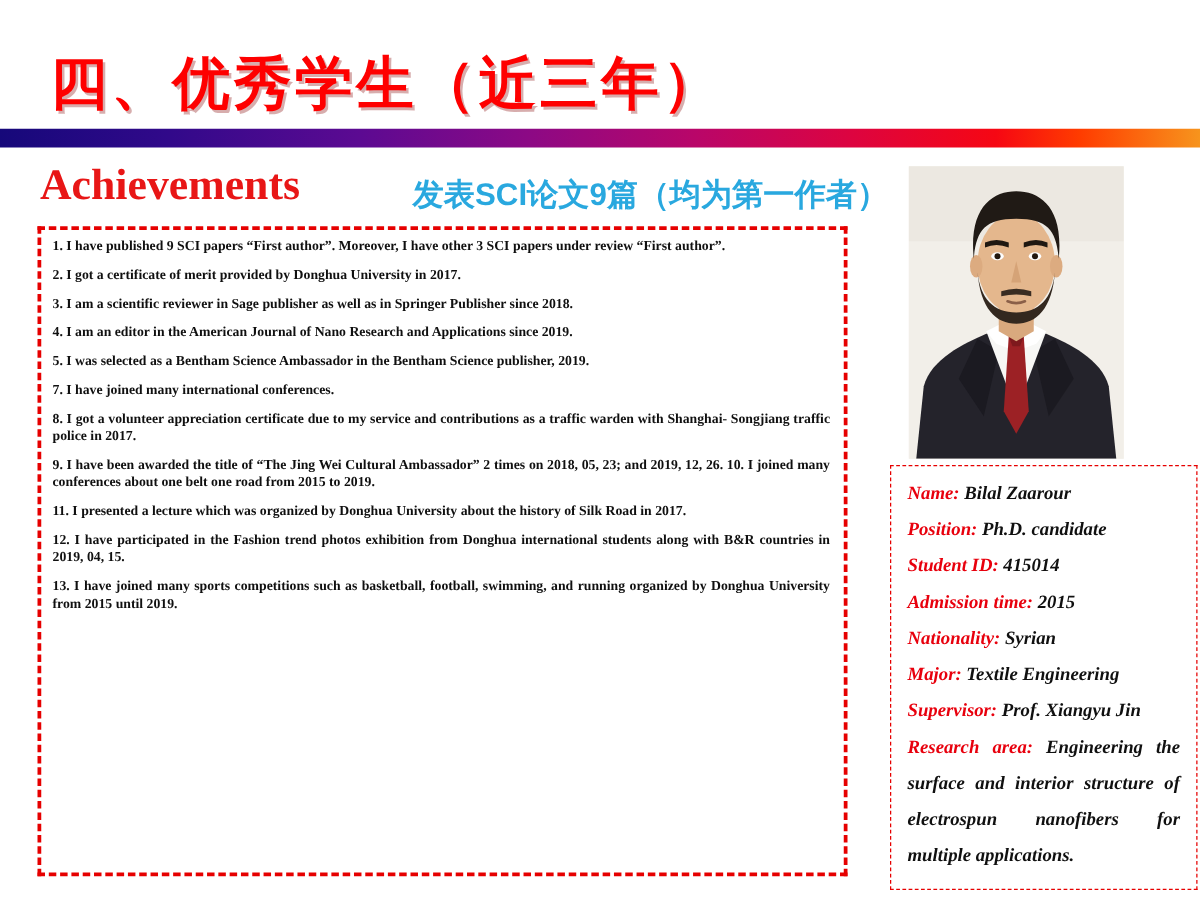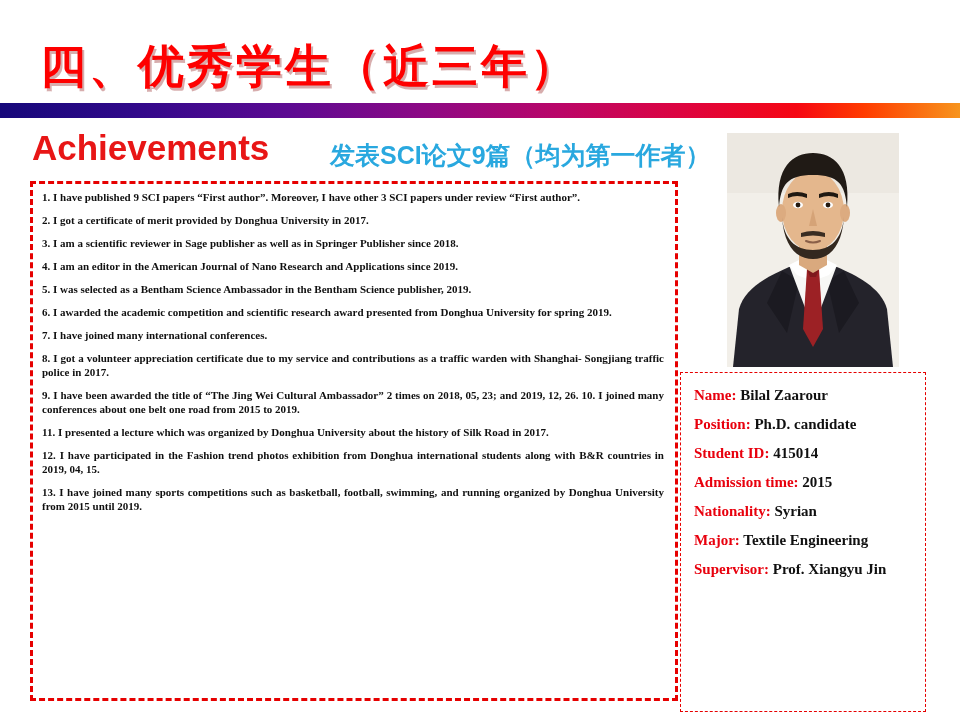--- a/index.html
+++ b/index.html
@@ -21,21 +21,21 @@
     white-space:nowrap;
   }
   .gradient-bar{
     position:absolute;left:0;top:103px;width:960px;height:15px;
     background:linear-gradient(to right,
       #16087a 0%, #31098a 14%, #5c0a92 30%, #8c0985 44%,
       #b90669 58%, #dd0440 71%, #f60713 83%, #ff3c00 90%, #f7941d 100%);
   }
   .ach-heading{
     position:absolute;left:32px;top:128px;margin:0;
-    font-family:Liberation Sans, sans-serif;
+    font-family:Liberation Serif, serif;
     font-size:35px;font-weight:bold;color:#e81616;
     white-space:nowrap;
   }
   .subtitle-zh{
     position:absolute;left:330px;top:139px;
     font-family:"Liberation Sans", sans-serif;
     font-size:25px;font-weight:bold;color:#29a8df;
     white-space:nowrap;
   }
   
@@ -51,25 +51,26 @@
     font-size:11px;line-height:1.27;font-weight:bold;color:#101010;
     text-align:justify;
   }
   
   .photo-frame{
     position:absolute;left:727px;top:133px;width:172px;height:234px;
     background:#f2efe9;
   }
   
   .profile-box{
-    position:absolute;left:680px;top:372px;
+    position:absolute;left:712px;top:372px;
     width:246px;height:340px;box-sizing:border-box;
     border:1px dashed #e60000;
     padding:8px 13px 4px 13px;
     overflow:hidden;
+    font-style:italic;
   }
   .profile-field{
     margin:0;
     font-size:15px;line-height:29px;font-weight:bold;
     text-align:justify;color:#101010;
   }
   .profile-field .lbl{color:#e8000d;}
   .profile-field .val{color:#101010;}
 </style>
 </head>
@@ -84,21 +85,20 @@
   <h2 class="ach-heading">Achievements</h2>
 
   <div class="subtitle-zh">发表SCI论文9篇（均为第一作者）</div>
 
   <div class="ach-box">
       <p class="ach-item">1. I have published  9 SCI papers “First author”.  Moreover, I have other 3 SCI papers under  review “First author”.</p>
       <p class="ach-item">2. I got a certificate  of merit provided  by Donghua  University in 2017.</p>
       <p class="ach-item">3. I am a scientific  reviewer in Sage publisher  as well as in Springer  Publisher  since 2018.</p>
       <p class="ach-item">4. I am an editor in the American  Journal  of Nano Research and Applications  since 2019.</p>
       <p class="ach-item">5. I was selected as a Bentham  Science Ambassador  in the Bentham  Science publisher, 2019.</p>
-      <p class="ach-item">6. I awarded  the academic  competition  and scientific  research award  presented  from Donghua  University for spring  2019.</p>
       <p class="ach-item">7. I have joined  many international  conferences.</p>
       <p class="ach-item">8. I got a volunteer  appreciation  certificate due to my service and contributions  as a traffic warden  with  Shanghai-  Songjiang  traffic  police in 2017.</p>
       <p class="ach-item">9. I have been awarded  the title of “The Jing Wei Cultural  Ambassador”  2 times on 2018, 05, 23; and  2019, 12, 26. 10. I joined  many  conferences about  one belt one road  from  2015 to 2019.</p>
       <p class="ach-item">11. I presented  a lecture which  was organized  by Donghua  University  about  the history of Silk Road in 2017.</p>
       <p class="ach-item">12. I have participated  in the Fashion  trend photos  exhibition  from  Donghua  international students  along with  B&amp;R countries  in 2019, 04, 15.</p>
       <p class="ach-item">13. I have joined  many  sports  competitions  such as basketball,  football,  swimming,  and running  organized  by Donghua  University  from 2015 until  2019.</p>
     </div>
 
   <div class="photo-frame">
     <svg width="172" height="234" viewBox="0 0 172 234" xmlns="http://www.w3.org/2000/svg">
@@ -143,15 +143,16 @@
   </div>
 
   <div class="profile-box">
       <p class="profile-field"><span class="lbl">Name:</span><span class="val"> Bilal Zaarour</span></p>
       <p class="profile-field"><span class="lbl">Position:</span><span class="val"> Ph.D.  candidate</span></p>
       <p class="profile-field"><span class="lbl">Student  ID:</span><span class="val"> 415014</span></p>
       <p class="profile-field"><span class="lbl">Admission  time:</span><span class="val"> 2015</span></p>
       <p class="profile-field"><span class="lbl">Nationality:</span><span class="val"> Syrian</span></p>
       <p class="profile-field"><span class="lbl">Major:</span><span class="val"> Textile Engineering</span></p>
       <p class="profile-field"><span class="lbl">Supervisor:</span><span class="val"> Prof.  Xiangyu  Jin</span></p>
+      <p class="profile-field"><span class="lbl">Research  area:</span><span class="val"> Engineering  the surface and interior  structure  of electrospun nanofibers for multiple  applications.</span></p>
     </div>
 
 </div>
 
 </body></html>

